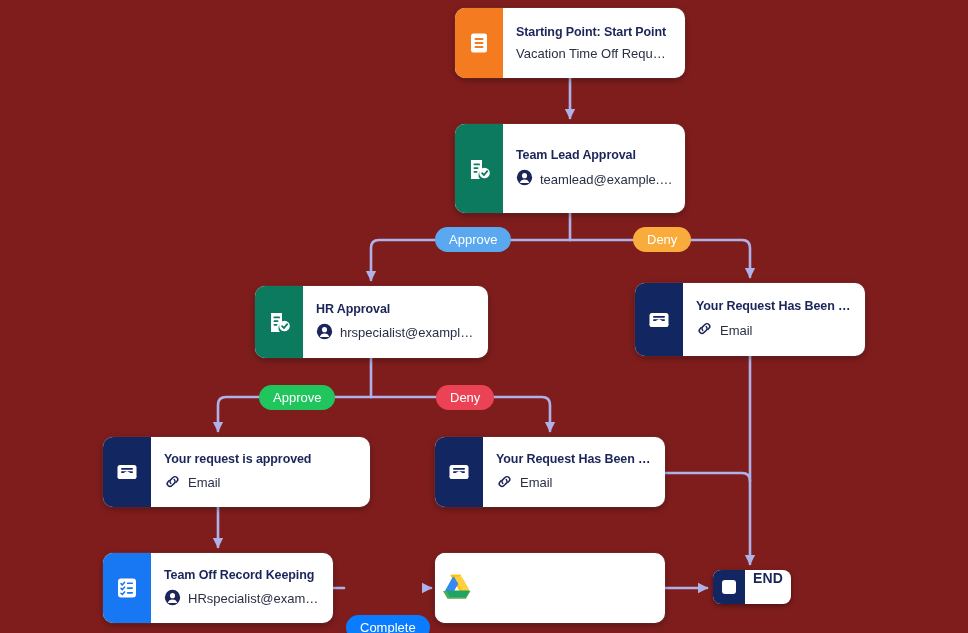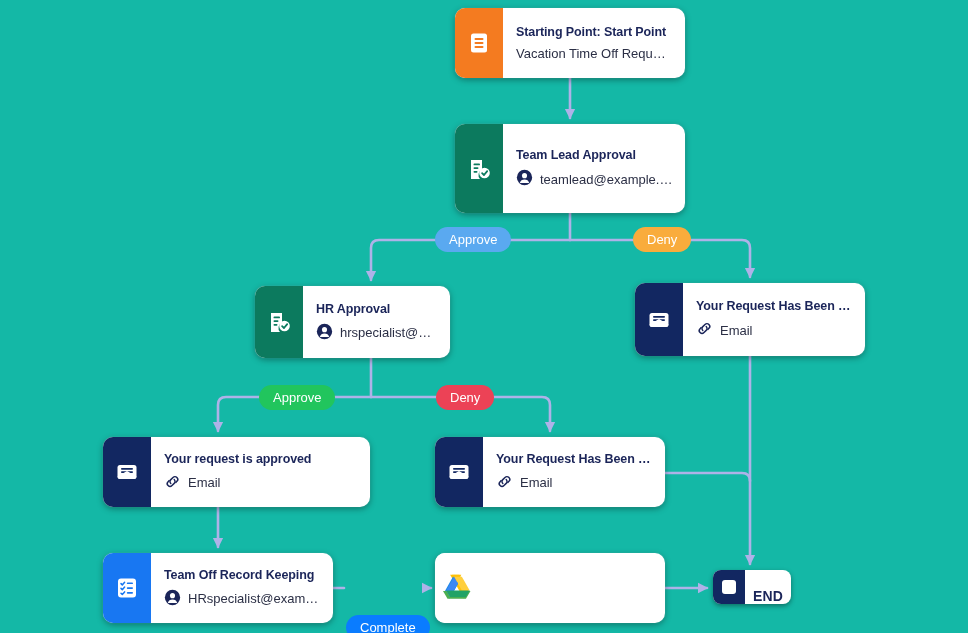--- a/index.html
+++ b/index.html
@@ -12,21 +12,21 @@
     height: 633px;
     overflow: hidden;
     font-family: "Liberation Sans", sans-serif;
     position: relative;
   }
   #canvas {
     position: absolute;
     left: 0; top: 0;
     width: 968px;
     height: 633px;
-    background: #14b8a6;
+    background: #7f1d1d;
   }
   svg.edges {
     position: absolute;
     left: 0; top: 0;
     width: 968px;
     height: 633px;
     pointer-events: none;
   }
 
   
@@ -82,33 +82,33 @@
 
   .panel-orange { background: #f47b20; }
   .panel-green  { background: #0c7a5e; }
   .panel-navy   { background: #122761; }
   .panel-blue   { background: #1877f2; }
   .panel-white  { background: #ffffff; }
 
   
   #node-start      { left: 455px; top: 8px;   width: 230px; height: 70px; }
   #node-teamlead   { left: 455px; top: 124px; width: 230px; height: 89px; }
-  #node-hr         { left: 255px; top: 286px; width: 195px; height: 72px; justify-content: flex-end; }
+  #node-hr         { left: 255px; top: 286px; width: 233px; height: 72px; justify-content: flex-end; }
   #node-denied-1   { left: 635px; top: 283px; width: 230px; height: 73px; }
   #node-approved   { left: 103px; top: 437px; width: 267px; height: 70px; }
   #node-denied-2   { left: 435px; top: 437px; width: 230px; height: 70px; }
   #node-record     { left: 103px; top: 553px; width: 230px; height: 70px; }
   #node-drive      { left: 435px; top: 553px; width: 230px; height: 70px; }
   #node-end        { left: 713px; top: 570px; width: 78px; height: 34px; }
 
   
   #node-end {
     position: absolute;
     display: flex;
-    align-items: flex-end;
+    align-items: flex-start;
     background: #ffffff;
     border-radius: 8px;
     box-shadow: 0 2px 5px rgba(0,0,0,0.4);
     overflow: hidden;
   }
   #node-end .end-icon-panel {
     width: 32px;
     min-width: 32px;
     height: 100%;
     background: #122761;

